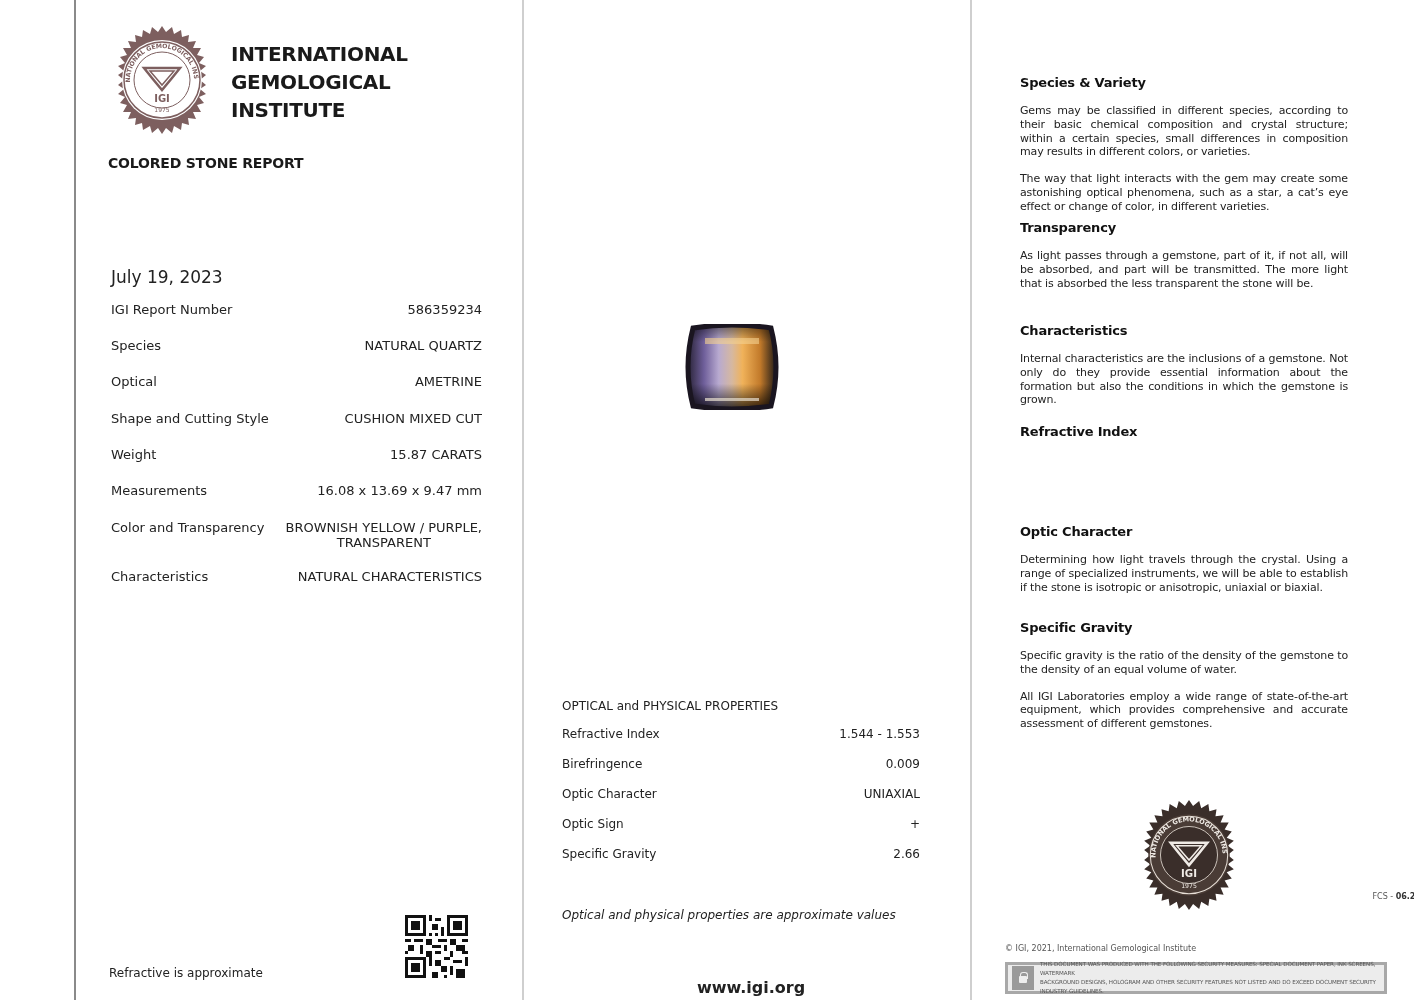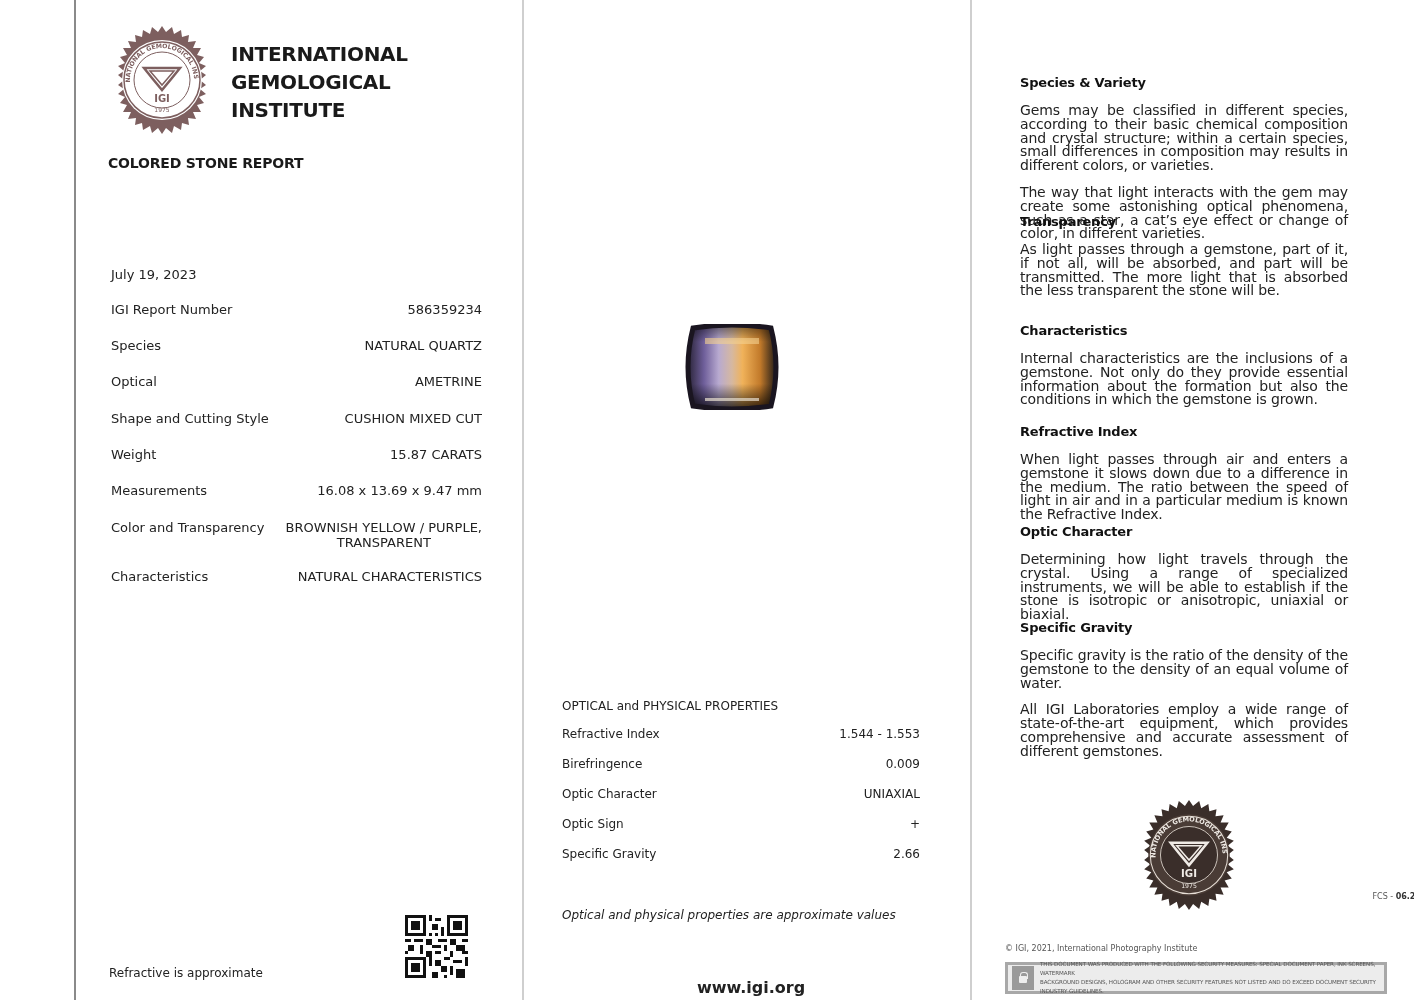--- a/index.html
+++ b/index.html
@@ -13,37 +13,37 @@
 
   .panel { position: absolute; top: 0; height: 1000px; }
   .p1 { left: 76px; width: 446px; }
   .p2 { left: 524px; width: 446px; }
   .p3 { left: 972px; width: 476px; }
 
   
   .logo-seal { position: absolute; left: 32px; top: 26px; width: 108px; height: 108px; }
   .org-name { position: absolute; left: 155px; top: 40px; font-family: "DejaVu Sans", sans-serif; font-weight: bold; font-size: 20px; line-height: 28px; color: #1a1a1a; letter-spacing: -0.3px; }
   .report-type { position: absolute; left: 32px; top: 155px; font-weight: bold; font-size: 14px; color: #1a1a1a; letter-spacing: -0.2px; }
-  .report-date { position: absolute; left: 35px; top: 267px; font-size: 13px; color: #222; }
+  .report-date { position: absolute; left: 35px; top: 267px; font-size: 17px; color: #222; }
   .field-row { position: absolute; left: 35px; width: 371px; display: flex; justify-content: space-between; font-size: 13px; color: #222; }
   .field-row .value { text-align: center; }
   .photo-note { position: absolute; left: 33px; top: 966px; font-size: 12px; color: #222; }
   .qr { position: absolute; left: 329px; top: 915px; width: 63px; height: 63px; }
 
   
   .gem { position: absolute; left: 159px; top: 324px; width: 98px; height: 86px; }
   .props-title { position: absolute; left: 38px; top: 699px; font-size: 12px; color: #222; }
   .prop-row { position: absolute; left: 38px; width: 358px; display: flex; justify-content: space-between; font-size: 12px; color: #222; }
   .approx-note { position: absolute; left: 38px; top: 908px; font-size: 12px; font-style: italic; color: #222; }
   .website { position: absolute; left: 0; width: 454px; top: 978px; text-align: center; font-size: 16px; font-weight: bold; color: #222; }
 
   
   .gloss { position: absolute; left: 48px; width: 328px; }
   .gloss h3 { font-size: 13px; font-weight: bold; color: #111; margin-bottom: 14px; letter-spacing: -0.2px; }
-  .gloss p { font-size: 14px; line-height: 13.8px; color: #222; text-align: justify; margin-bottom: 13px; letter-spacing: -0.15px; }
+  .gloss p { font-size: 11px; line-height: 13.8px; color: #222; text-align: justify; margin-bottom: 13px; letter-spacing: -0.15px; }
   .seal2 { position: absolute; left: 162px; top: 800px; width: 110px; height: 110px; }
   .copyright { position: absolute; left: 33px; top: 944px; font-size: 8px; color: #555; }
   .fcs { position: absolute; right: 27px; top: 892px; font-size: 8px; color: #555; }
   .fcs b { color: #333; }
   .security-box { position: absolute; left: 33px; top: 962px; width: 382px; height: 32px; border: 3px solid #a8a8a8; background: #ececec; display: flex; align-items: center; }
   .sec-icon { width: 22px; height: 24px; margin: 0 6px 0 4px; background: #9a9a9a; position: relative; flex-shrink: 0; }
   .sec-icon::after { content: ""; position: absolute; left: 7px; top: 10px; width: 8px; height: 7px; background: #eee; border-radius: 1px; }
   .sec-icon::before { content: ""; position: absolute; left: 8px; top: 6px; width: 6px; height: 6px; border: 1.5px solid #eee; border-bottom: none; border-radius: 3px 3px 0 0; }
   .sec-text { font-size: 5.6px; line-height: 9px; color: #555; letter-spacing: -0.1px; }
 </style>
@@ -218,31 +218,30 @@
   <div class="approx-note">Optical and physical properties are approximate values</div>
   <div class="website">www.igi.org</div>
 </section>
 
 <section class="panel p3">
   <div class="gloss" style="top:75px">
     <h3>Species &amp; Variety</h3>
     <p>Gems may be classified in different species, according to their basic chemical composition and crystal structure; within a certain species, small differences in composition may results in different colors, or varieties.</p>
     <p>The way that light interacts with the gem may create some astonishing optical phenomena, such as a star, a cat’s eye effect or change of color, in different varieties.</p>
   </div>
-  <div class="gloss" style="top:214px">
+  <div class="gloss" style="top:220px">
     <h3>Transparency</h3>
     <p>As light passes through a gemstone, part of it, if not all, will be absorbed, and part will be transmitted. The more light that is absorbed the less transparent the stone will be.</p>
   </div>
   <div class="gloss" style="top:323px">
     <h3>Characteristics</h3>
     <p>Internal characteristics are the inclusions of a gemstone. Not only do they provide essential information  about the formation but also the conditions in which the gemstone is grown.</p>
   </div>
   <div class="gloss" style="top:424px">
     <h3>Refractive Index</h3>
-    <p>When light passes through air and enters a gemstone it slows down due to a difference in the medium. The ratio between the speed of light in air and in a particular medium is known the Refractive Index.</p>
   </div>
   <div class="gloss" style="top:524px">
     <h3>Optic Character</h3>
     <p>Determining how light travels through the crystal. Using a range of specialized instruments, we will be able to establish if the stone is isotropic or anisotropic, uniaxial or biaxial.</p>
   </div>
   <div class="gloss" style="top:620px">
     <h3>Specific Gravity</h3>
     <p>Specific gravity is the ratio of the density of the gemstone to the density of an equal volume of water.</p>
     <p>All IGI Laboratories employ a wide range of state-of-the-art equipment, which provides comprehensive and accurate assessment of different gemstones.</p>
   </div>
@@ -253,21 +252,21 @@
     <circle cx="54" cy="54" r="38" fill="none" stroke="#e8e0d8" stroke-width="1"></circle>
     <circle cx="54" cy="54" r="28" fill="#3a2e2a" stroke="#e8e0d8" stroke-width="0.8"></circle>
     <path id="arcTop2" d="M 21 54 A 33 33 0 0 1 87 54" fill="none"></path>
     <text font-size="6.4" fill="#f0ebe6" font-family="DejaVu Sans, sans-serif" font-weight="bold"><textPath href="#arcTop2" startOffset="50%" text-anchor="middle">INTERNATIONAL GEMOLOGICAL INSTITUTE</textPath></text>
     <polygon points="36,42 72,42 64,52 54,64 44,52" fill="none" stroke="#f0ebe6" stroke-width="2.5"></polygon>
     <polygon points="42,45 66,45 60,52 54,59 48,52" fill="none" stroke="#f0ebe6" stroke-width="1.5"></polygon>
     <text x="54" y="76" text-anchor="middle" font-size="10" font-weight="bold" fill="#f0ebe6" font-family="DejaVu Sans, sans-serif">IGI</text>
     <text x="54" y="86" text-anchor="middle" font-size="6" fill="#f0ebe6" font-family="DejaVu Sans, sans-serif">1975</text>
   </svg>
 
-  <div class="copyright">© IGI, 2021, International Photography Institute</div>
+  <div class="copyright">© IGI, 2021, International Gemological Institute</div>
   <div class="fcs"><span>FCS - </span><b>06.25</b></div>
 
   <div class="security-box">
     <div class="sec-icon"></div>
     <div class="sec-text">
       <div>THIS DOCUMENT WAS PRODUCED WITH THE FOLLOWING SECURITY MEASURES:  SPECIAL DOCUMENT PAPER, INK SCREENS, WATERMARK</div>
       <div>BACKGROUND DESIGNS, HOLOGRAM AND OTHER SECURITY FEATURES NOT LISTED AND DO EXCEED DOCUMENT SECURITY INDUSTRY GUIDELINES.</div>
     </div>
   </div>
 </section>

